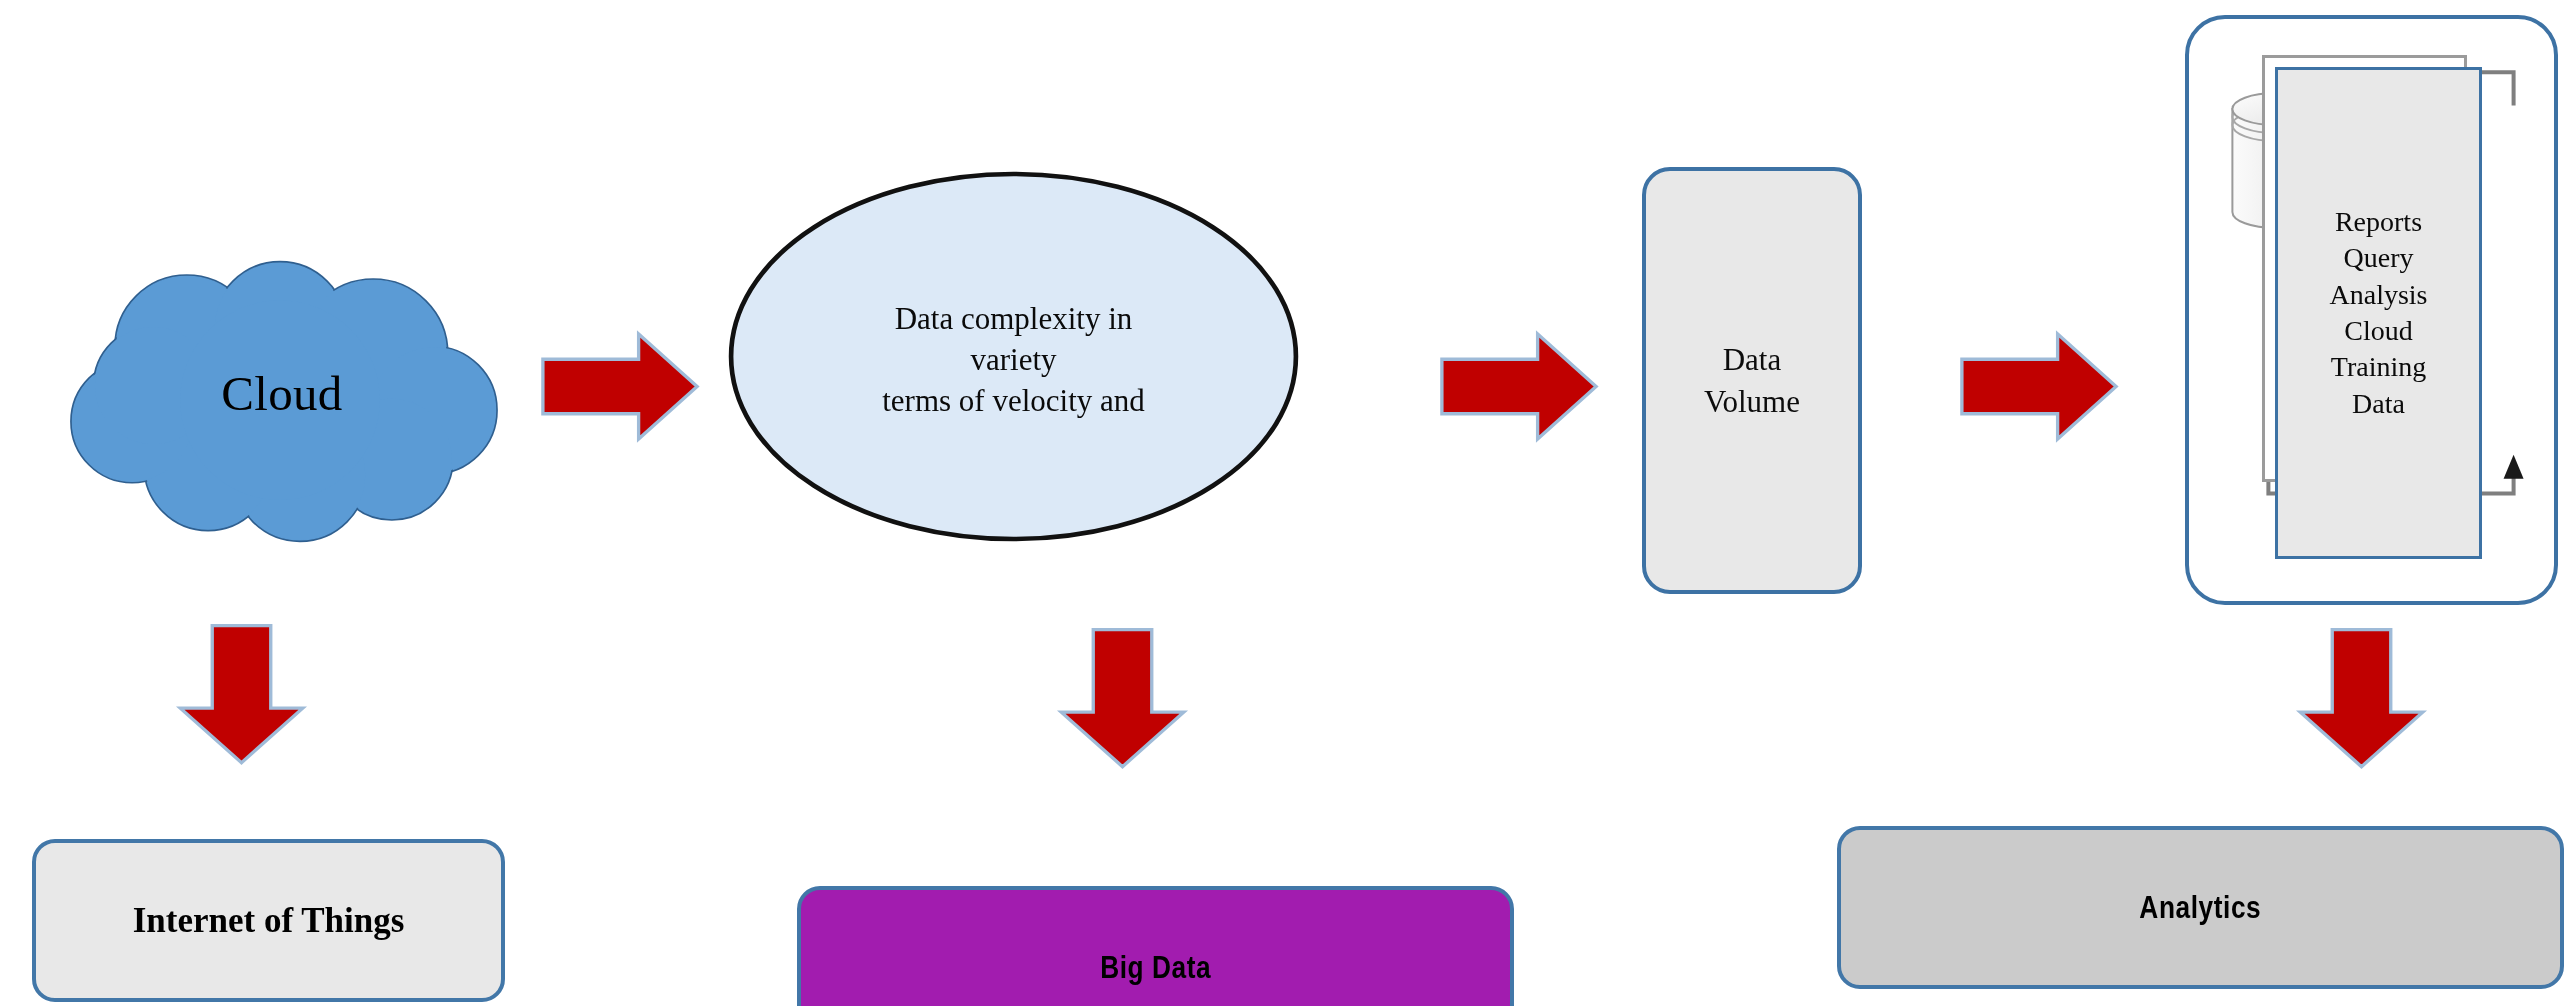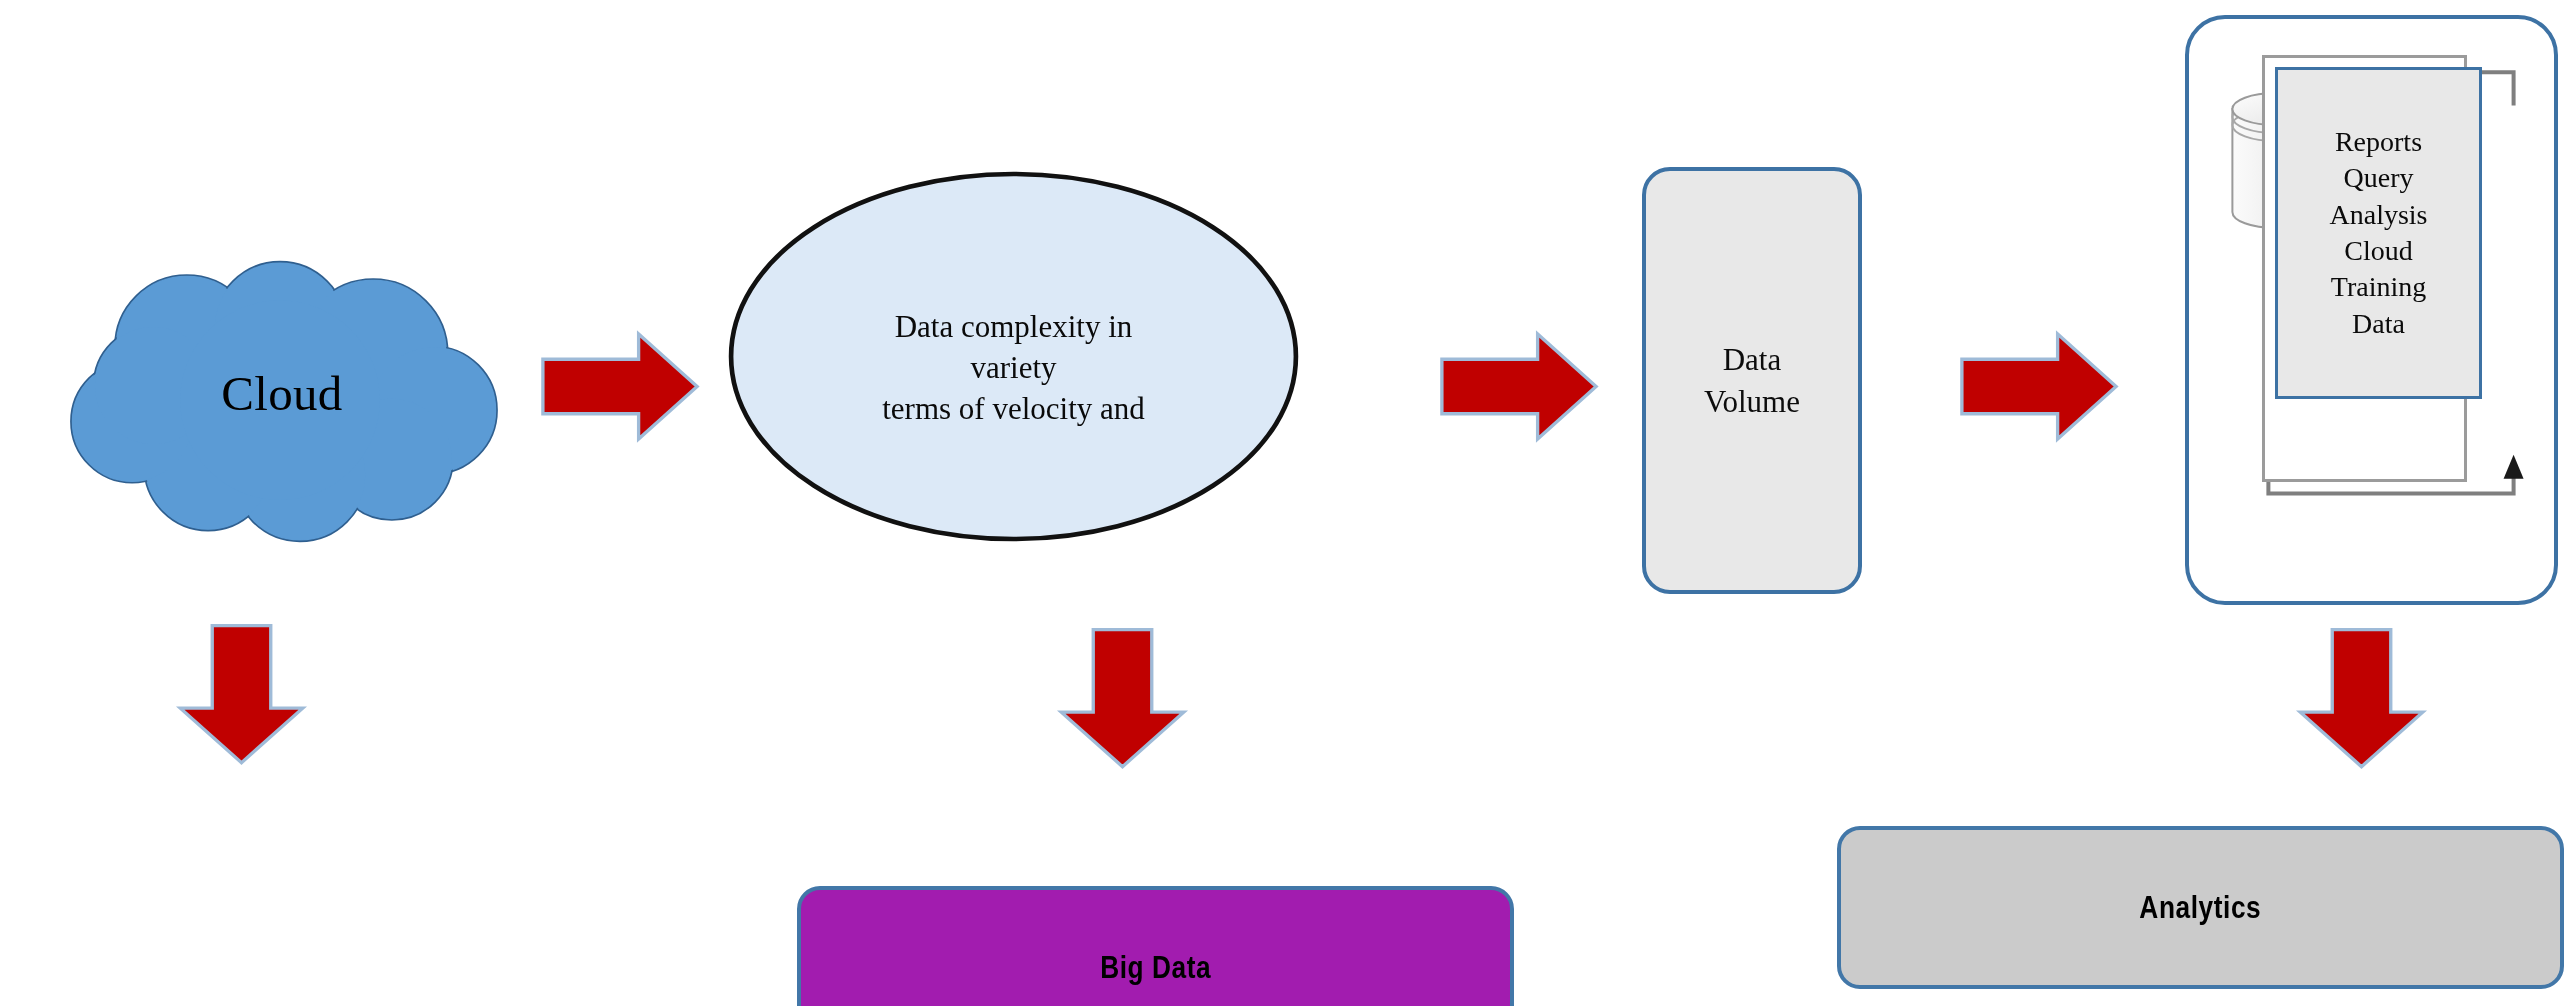--- a/index.html
+++ b/index.html
@@ -39,21 +39,21 @@
     box-sizing: border-box;
   }
 
   
   #ellipse-node {
     left: 727px; top: 170px;
     width: 573px; height: 373px;
   }
   #ellipse-label {
     position: absolute;
-    left: 80px; top: 12px; width: 413px; height: 373px;
+    left: 80px; top: 4px; width: 413px; height: 373px;
     display: flex; align-items: center; justify-content: center;
     text-align: center;
     font-size: 31px;
     line-height: 1.32;
     color: #0a0a0a;
     z-index: 3;
   }
 
   
   #data-volume-node {
@@ -84,21 +84,21 @@
   
   #doc-shadow {
     left: 2262px; top: 55px;
     width: 205px; height: 427px;
     border: 3.3px solid #9b9b9b;
     background: #ffffff;
     box-sizing: border-box;
   }
   #doc-rect {
     left: 2275px; top: 67px;
-    width: 207px; height: 332px;
+    width: 207px; height: 492px;
     border: 3.3px solid #3d72a4;
     background: #e8e8e8;
     box-sizing: border-box;
     display: flex; align-items: center; justify-content: center;
     overflow: hidden;
   }
   #doc-list {
     text-align: center;
     font-size: 28px;
     line-height: 1.30;
@@ -263,20 +263,23 @@
   </svg>
 
   <svg class="arrow-svg" style="left:1056px; top:627px;" width="133" height="143" viewBox="0 0 200 215">
     <polygon points="56,4 144,4 144,128 192,128 100,210 8,128 56,128" fill="#C00000" stroke="#9fbbd8" stroke-width="5"></polygon>
   </svg>
 
   <svg class="arrow-svg" style="left:2295px; top:627px;" width="133" height="143" viewBox="0 0 200 215">
     <polygon points="56,4 144,4 144,128 192,128 100,210 8,128 56,128" fill="#C00000" stroke="#9fbbd8" stroke-width="5"></polygon>
   </svg>
 
+  <div class="abs bottom-box" id="iot-box">
+    <span id="iot-label">Internet of Things</span>
+  </div>
 
   <div class="abs bottom-box" id="bigdata-box">
     <span id="bigdata-label">Big Data</span>
   </div>
 
   <div class="abs bottom-box" id="analytics-box">
     <span id="analytics-label">Analytics</span>
   </div>
 
 </div>

